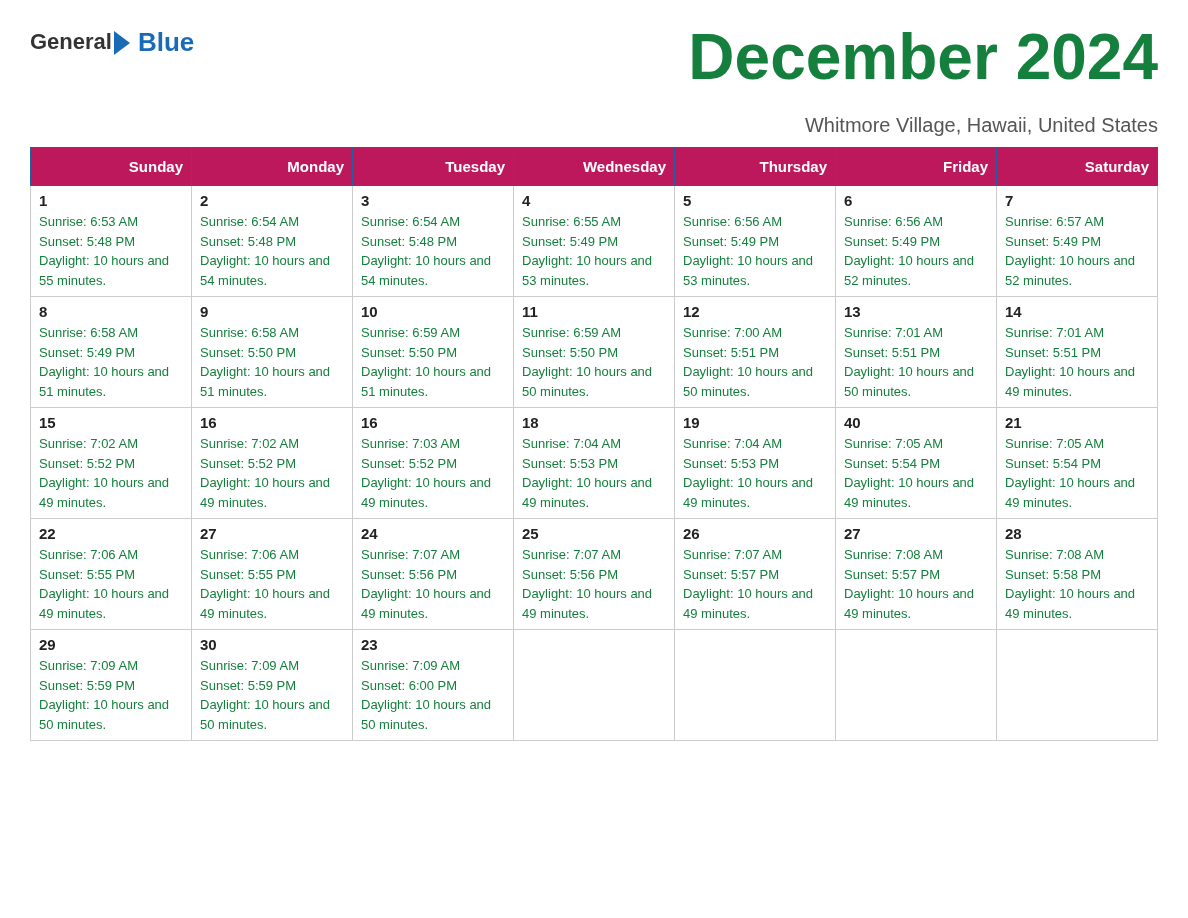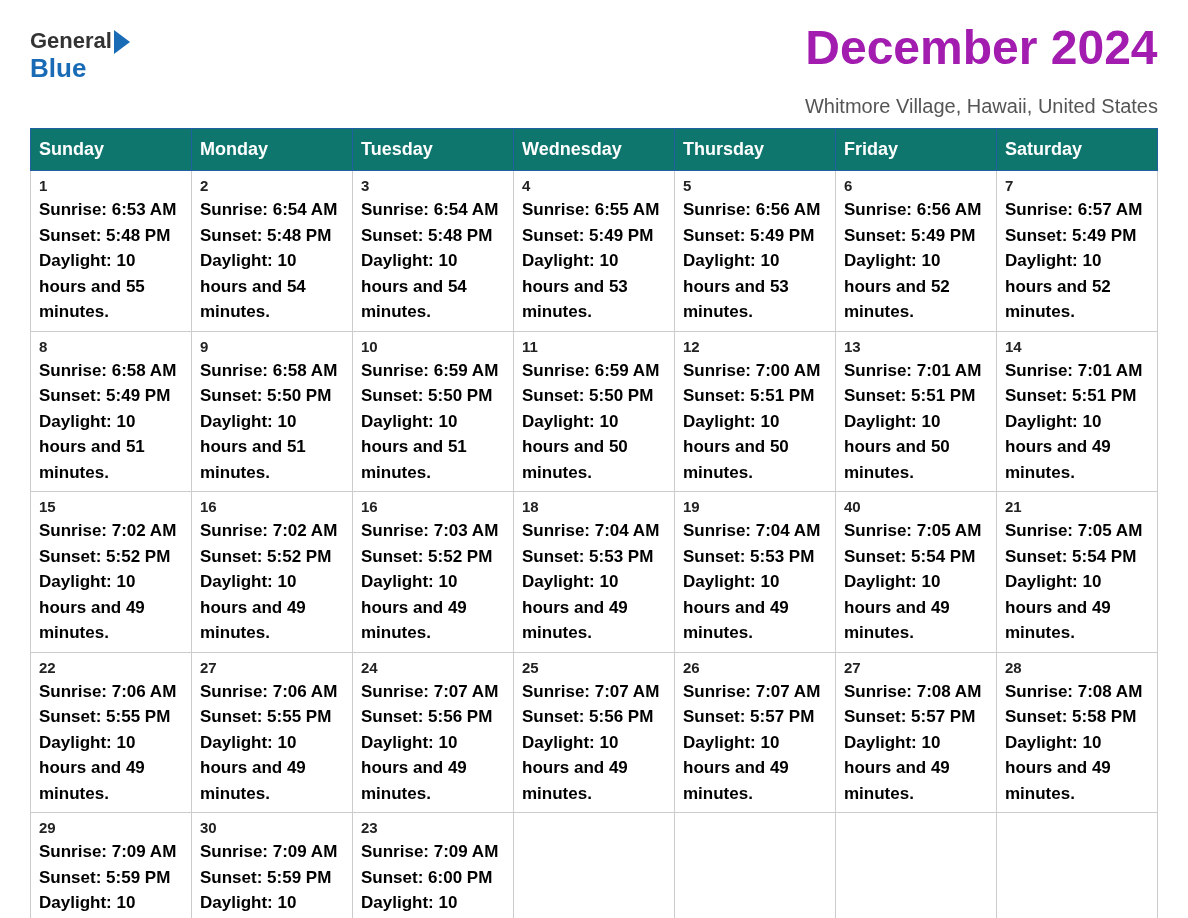--- a/index.html
+++ b/index.html
@@ -29,73 +29,72 @@
     }
     .logo-text-blue {
       font-size: 26px;
       font-weight: bold;
       color: #1a6bb5;
     }
     .title-block {
       text-align: right;
     }
     .month-title {
-      font-size: 48px;
-      font-weight: bold;
-      color: #a21caf;
-      text-align: center;
+      font-size: 64px;
+      font-weight: bold;
+      color: #15803d;
     }
     .location-title {
       font-size: 20px;
       color: #555;
       margin-top: 20px;
     }
     .calendar {
       width: 100%;
       border-collapse: collapse;
       border: 1px solid #bbb;
       margin-top: 10px;
     }
     .calendar th {
-      background-color: #0f766e;
+      background-color: #be185d;
       color: #fff;
       padding: 10px 8px;
-      font-size: 18px;
-      text-align: left;
+      font-size: 15px;
+      text-align: right;
       border: 1px solid #2060a0;
     }
     .calendar td {
       vertical-align: top;
       padding: 6px 8px;
       border: 1px solid #ccc;
       width: 14.28%;
       min-height: 90px;
       font-size: 13px;
       color: #333;
     }
     .day-num {
       font-size: 15px;
       font-weight: bold;
       display: block;
       margin-bottom: 3px;
       color: #222;
     }
     .day-info {
-      font-size: 17px;
+      font-size: 13px;
       line-height: 1.5;
-      color: #000000;
-      font-weight: bold;
+      color: #15803d;
     }
     .empty-cell {
       background: #fff;
     }
     .logo-combined {
       display: flex;
-      flex-direction: column;
+      flex-direction: row;
       line-height: 1.1;
+      gap: 8px;
     }
     .logo-line1 {
       display: flex;
       align-items: center;
     }
     .logo-triangle {
       display: inline-block;
       width: 0; height: 0;
       border-top: 12px solid transparent;
       border-bottom: 12px solid transparent;

